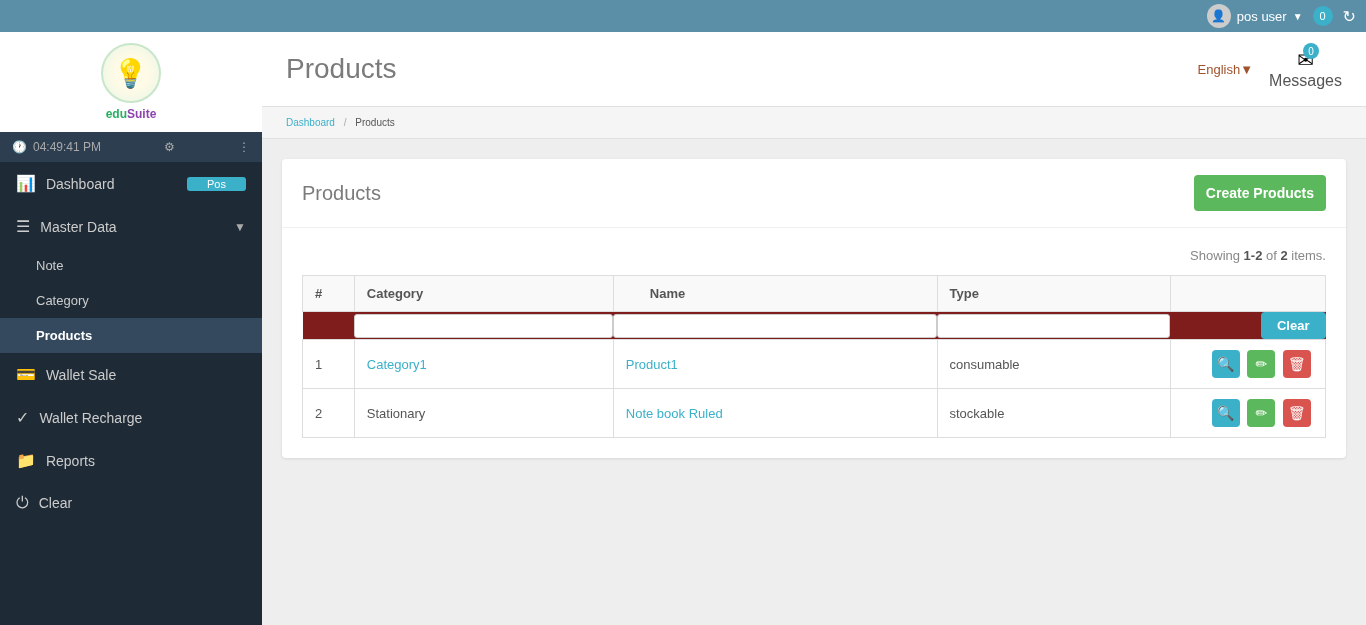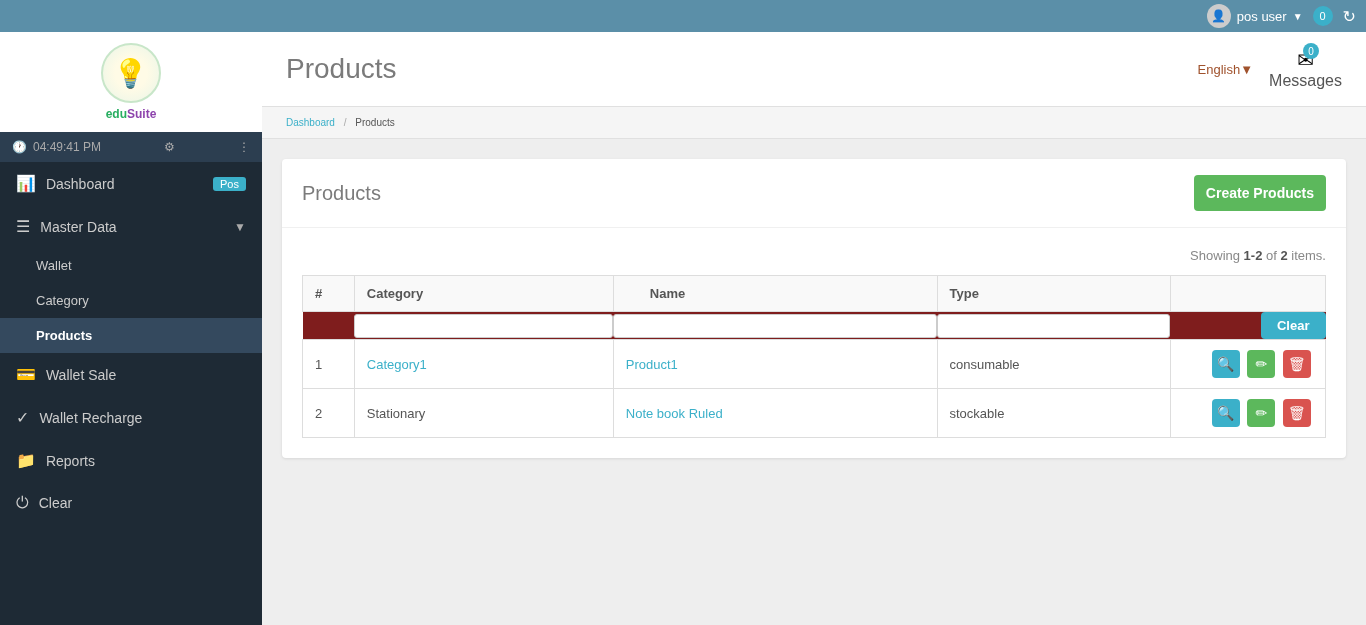--- a/index.html
+++ b/index.html
@@ -105,21 +105,21 @@
       padding: 12px 16px;
       color: #ccc;
       cursor: pointer;
       font-size: 14px;
       gap: 10px;
       position: relative;
     }
     .nav-item .nav-badge {
       background: #3bb0c9;
       color: white;
-      padding: 1px 7px;
+      padding: 1px 20px;
       border-radius: 3px;
       font-size: 11px;
       margin-left: auto;
     }
     .nav-item .nav-arrow {
       margin-left: auto;
       font-size: 12px;
       color: #aaa;
     }
     .nav-sub-item {
@@ -347,21 +347,21 @@
         <span class="nav-icon">📊</span>
         <span>Dashboard</span>
         <span class="nav-badge">Pos</span>
       </div>
       <div class="nav-item">
         <span class="nav-icon">☰</span>
         <span>Master Data</span>
         <span class="nav-arrow">▼</span>
       </div>
       <div class="nav-sub-item">
-        <span>Wallet</span>
+        <span>Note</span>
       </div>
       <div class="nav-sub-item">
         <span>Category</span>
       </div>
       <div class="nav-sub-item active">
         <span>Products</span>
       </div>
       <div class="nav-item">
         <span class="nav-icon">💳</span>
         <span>Wallet Sale</span>

